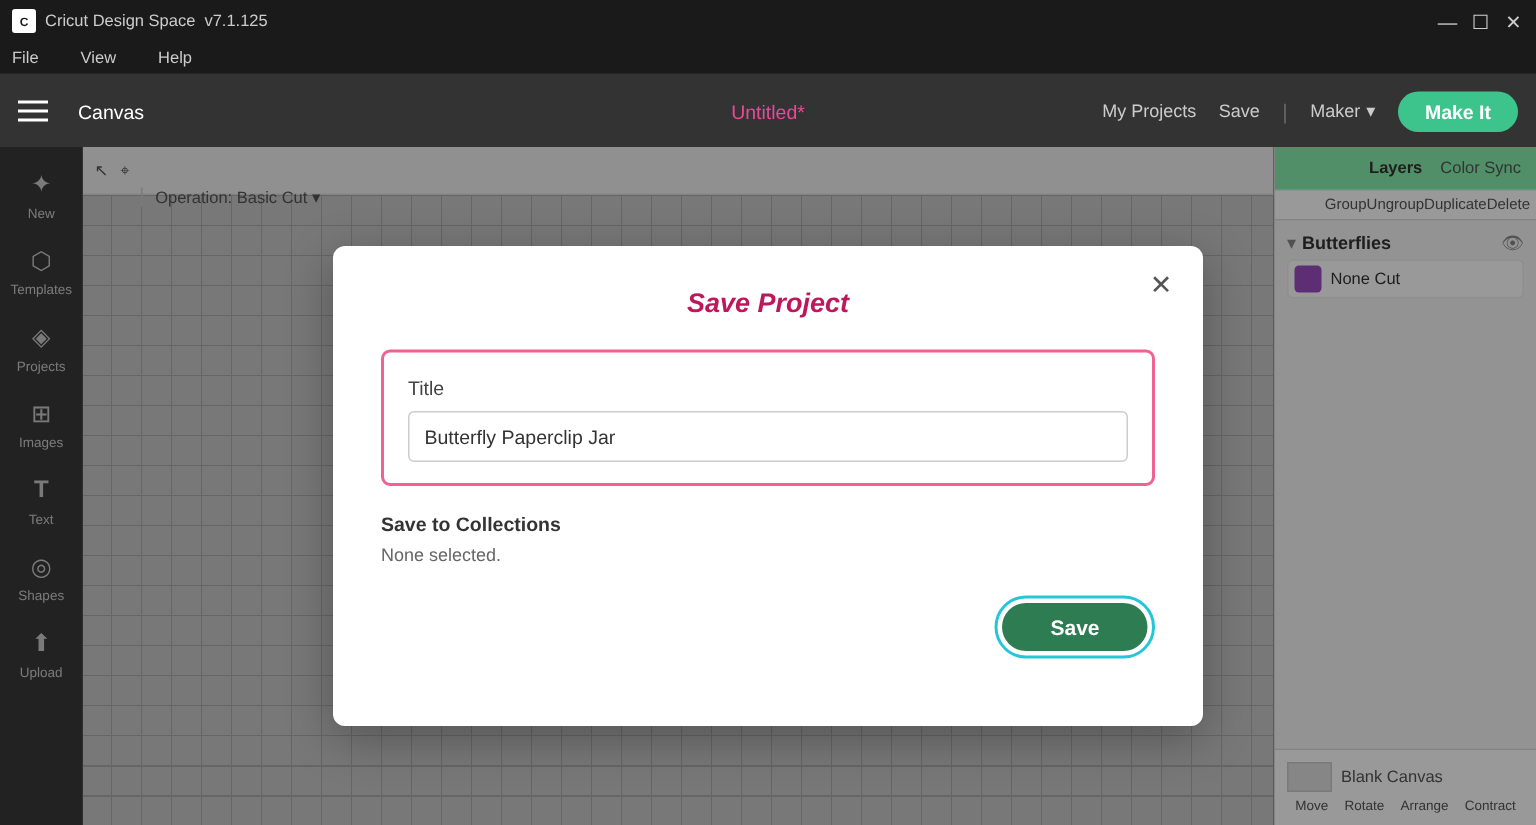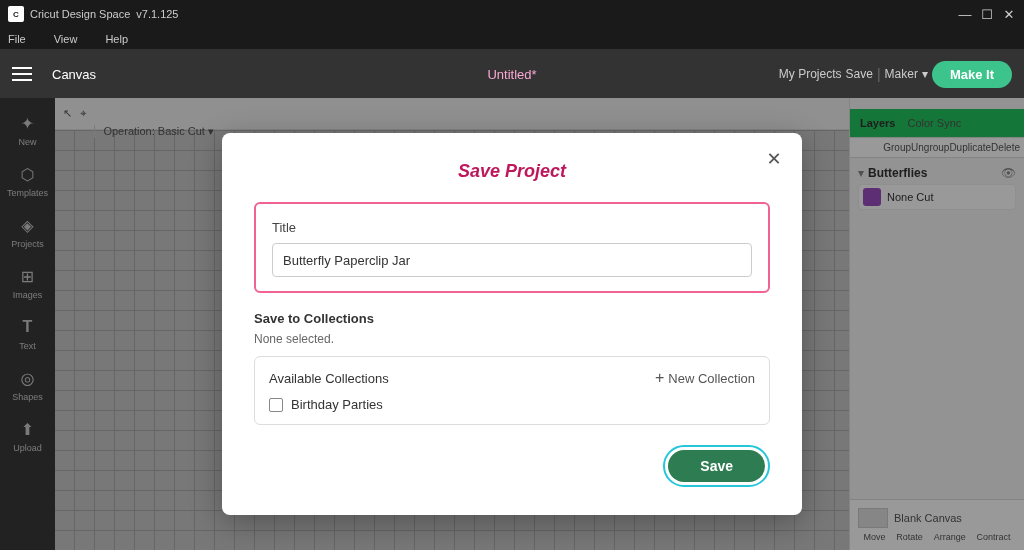--- a/index.html
+++ b/index.html
@@ -111,27 +111,27 @@
     }
     .app-title {
       color: #fff;
       font-size: 13px;
       font-weight: 400;
     }
     .header-center {
       position: absolute;
       left: 50%;
       transform: translateX(-50%);
-      color: #f9a8d4;
+      color: #ec4899;
       font-size: 13px;
     }
     .header-right {
       display: flex;
       align-items: center;
-      gap: 4px;
+      gap: 15px;
     }
     .header-link {
       color: #ccc;
       font-size: 12px;
       cursor: pointer;
     }
     .save-btn-header {
       background: none;
       border: none;
       color: #ccc;
@@ -245,25 +245,24 @@
     
     .right-panel {
       width: 175px;
       background: #f5f5f5;
       border-left: 1px solid #ddd;
       display: flex;
       flex-direction: column;
     }
     .right-panel-header {
       display: flex;
-      justify-content: flex-start;
+      justify-content: flex-end;
       padding: 6px 4px;
       border-bottom: 1px solid #ddd;
-      background: #22c55e;
-      margin-top: 11px;
+      background: #86efac;
     }
     .panel-tab {
       font-size: 11px;
       color: #555;
       cursor: pointer;
       padding: 2px 6px;
     }
     .panel-tab.active { color: #333; font-weight: 600; }
     .panel-actions {
       display: flex;
@@ -627,33 +626,20 @@
       <h2 class="modal-title">Save Project</h2>
 
       <div class="title-section">
         <div class="title-label">Title</div>
         <input class="title-input" type="text" value="Butterfly Paperclip Jar" placeholder="Enter project title" style="">
       </div>
 
       <div class="collections-section">
         <div class="collections-header-label">Save to Collections</div>
         <div class="collections-none">None selected.</div>
-        <div class="available-collections-box">
-          <div class="available-collections-header">
-            <span class="available-label">Available Collections</span>
-            <button class="new-collection-btn">
-              <span style="font-size:16px;">+</span>
-              <span>New Collection</span>
-            </button>
-          </div>
-          <div class="collection-item">
-            <div class="collection-checkbox"></div>
-            <span class="collection-name">Birthday Parties</span>
-          </div>
-        </div>
       </div>
 
       <div class="save-footer">
         <div class="save-btn-wrapper">
           <button class="save-btn-modal">Save</button>
         </div>
       </div>
     </div>
   </div>
 

